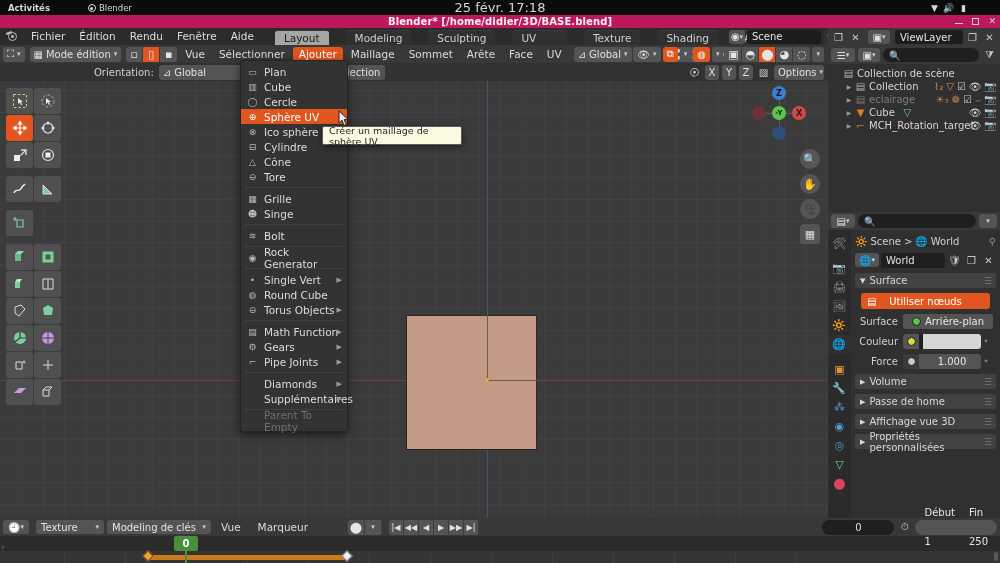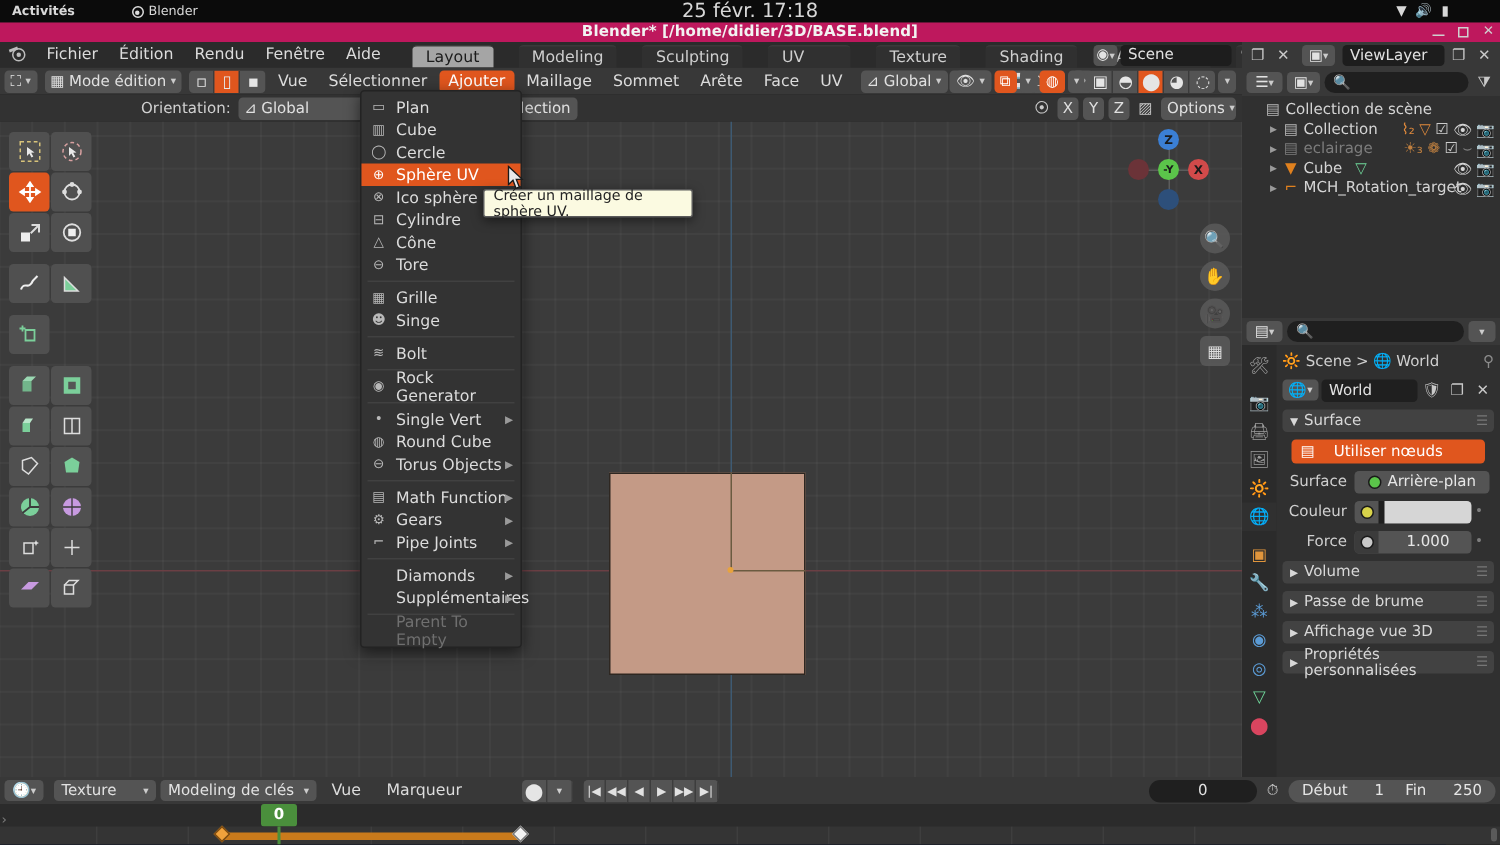--- a/index.html
+++ b/index.html
@@ -184,21 +184,21 @@
   
   .timeline { position: absolute; left: 0; top: 518px; width: 1000px; height: 45px; background: #2b2b2b; }
   .tl-header { height: 18px; background: #383838; display:flex; align-items:center; padding: 0 3px; gap: 3px; position: relative;}
   .tl-right { position: absolute; right: 3px; display:flex; align-items:center; gap: 3px;}
   .rec-grp { display:flex; border-radius:3px; overflow:hidden;}
   .rec-grp .g { width: 17px; height: 15px; background:#545454; display:flex;align-items:center;justify-content:center; border-right:1px solid #3d3d3d;}
   .play-grp { display:flex; border-radius:3px; overflow:hidden;}
   .play-grp .g { width: 15px; height:15px; background:#545454; display:flex;align-items:center;justify-content:center; border-right:1px solid #3d3d3d; color:#e2e2e2; font-size:8px;}
   .frm-fld { background:#1f1f1f; border-radius:8px; height:15px; width:72px; display:flex;align-items:center;justify-content:center; font-size:10px; color:#e0e0e0;}
   .range-fld { background:#545454; border-radius:8px; height:15px; display:flex; align-items:center; padding: 0 4px; gap: 4px; font-size:10px;}
-  .range-fld .seg { display:flex; gap:18px; padding: 0 5px;}
+  .range-fld .seg { display:flex; gap:18px; padding: 0 5px; flex-direction: column;}
   .tl-ruler { position: absolute; top: 34px; left: 0; width: 964px; height: 15px; background: #0f172a;}
   .tick { position: absolute; top: 1px; font-size: 9.5px; color: #a8a8a8; transform: translateX(-50%); }
   .tl-track { position: absolute; top: 33px; left: 0; width: 1000px; height: 12px; background: #343434;}
   .tl-grid { position:absolute; top:0; width:1px; height: 12px; background: rgba(255,255,255,.05);}
   .playhead-box { position: absolute; top: 18px; width: 24px; height: 15px; background: #4a8f3c; border-radius: 2px; display:flex;align-items:center;justify-content:center; font-size:10px; color:#fff; font-weight:bold;}
   .playhead-line { position: absolute; top: 33px; width: 2px; height: 12px; background: #4a8f3c;}
   .kf-bar { position: absolute; top: 4px; height: 5px; background: #c97a1b; }
   .kf-dia { position: absolute; top: 1px; width: 8px; height: 8px; transform: rotate(45deg); }
   .scroll-v { position: absolute; right: 2px; top: 34px; width: 4px; height: 9px; background: #5a5a5a; border-radius: 2px;}
   .tl-left-arrow { position:absolute; left:1px; top: 24px; color:#7d7d7d; font-size:9px;}
@@ -777,21 +777,21 @@
         </div>
         <span class="deco">•</span>
       </div>
       <div class="panel-head">
         <span style="font-size:7px">▶</span>
         <span>Volume</span>
         <span class="grip">☰</span>
       </div>
       <div class="panel-head">
         <span style="font-size:7px">▶</span>
-        <span>Passe de brume</span>
+        <span>Passe de home</span>
         <span class="grip">☰</span>
       </div>
       <div class="panel-head">
         <span style="font-size:7px">▶</span>
         <span>Affichage vue 3D</span>
         <span class="grip">☰</span>
       </div>
       <div class="panel-head">
         <span style="font-size:7px">▶</span>
         <span>Propriétés personnalisées</span>

